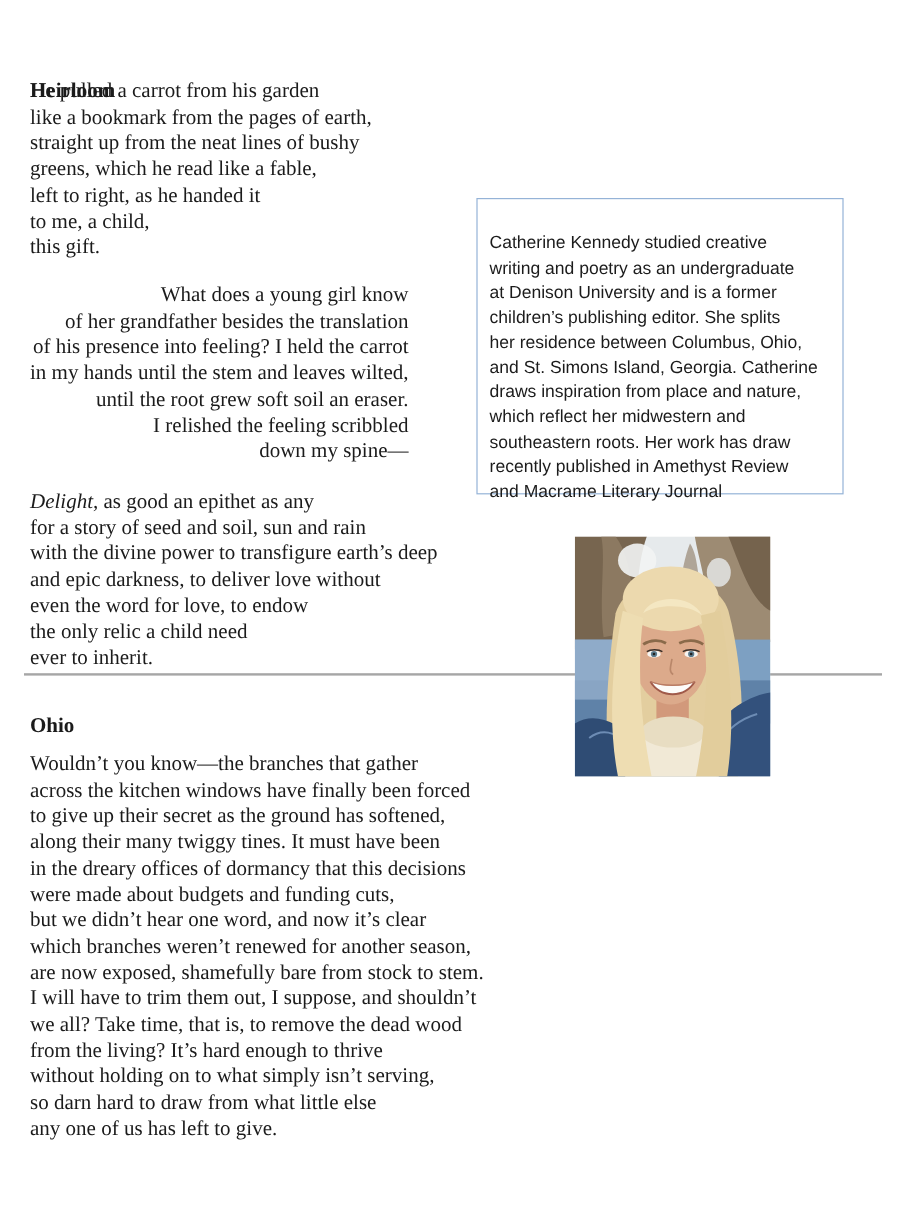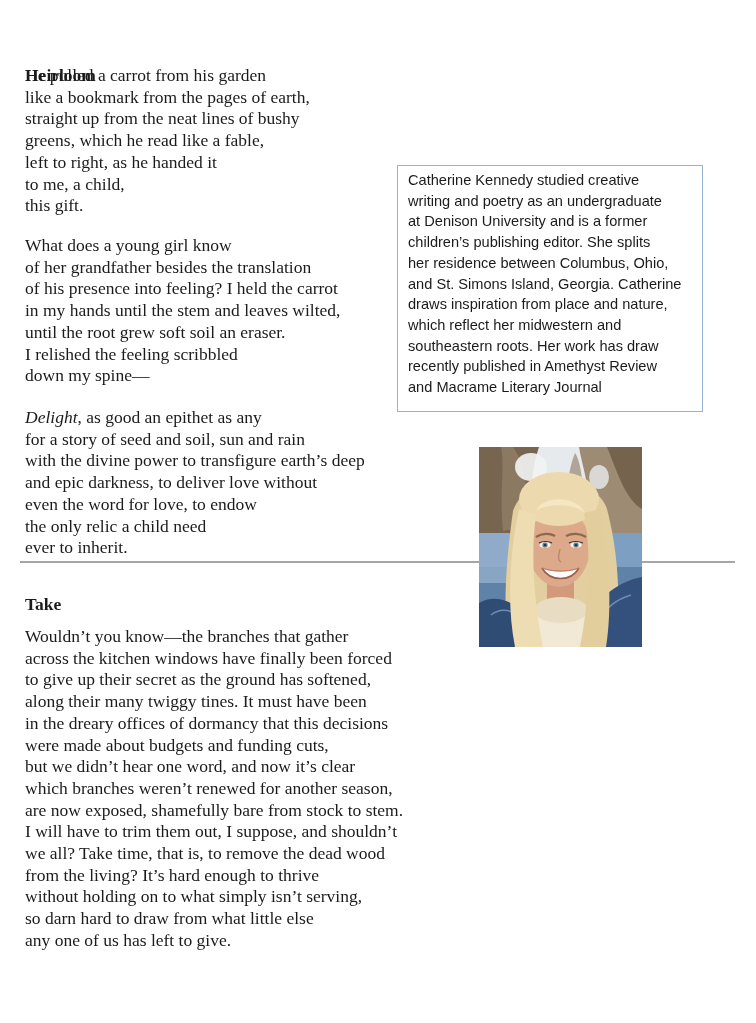--- a/index.html
+++ b/index.html
@@ -26,36 +26,36 @@
     position:absolute;left:20px;top:561px;
     width:715px;height:2px;
     background:var(--divider,#a6a6a6);
     z-index:1;
   }
   .bio-box{
     position:absolute;left:397px;top:165px;
     width:306px;height:247px;
     box-sizing:border-box;
     border:1px solid var(--bio-border,#95b3d7);
-    padding:4px 10px;
+    padding:27px 10px;
     font-family:"Liberation Sans", sans-serif;
     font-size:14.6px;line-height:20.7px;
     color:var(--text,#1b1b1b);
     background:#ffffff;
     white-space:nowrap;
   }
   .photo{
     position:absolute;left:479px;top:447px;
     width:163px;height:200px;
     z-index:2;
     line-height:0;
   }
   #title-heirloom{top:24px;margin-top:41px;}
   #stanza-h1{top:65px;}
-  #stanza-h2{top:235px;}
+  #stanza-h2{top:235px;text-align:right;}
   #stanza-h3{top:407px;}
   #title-cuts{top:582px;}
   #stanza-c1{top:626px;}
 </style>
 </head>
 <body>
 
 <div class="page">
 
   <h1 class="poem-title" id="title-heirloom">Heirloom</h1>
@@ -156,21 +156,21 @@
       <path d="M63,121 C71,135 92,135 100,121" stroke="#a05a4a" stroke-width="1.6" fill="none"></path>
       <path d="M63,121 C73,125 90,125 100,121" stroke="#b97c65" stroke-width="1.2" fill="none"></path>
 
       <ellipse cx="80" cy="52" rx="40" ry="27" fill="#ecd9ae"></ellipse>
       <path d="M40,62 C30,110 28,160 36,200 L64,200 C54,150 52,104 57,68 Z" fill="#eeddb2"></path>
       <path d="M121,62 C131,110 133,162 127,200 L101,200 C111,150 112,100 105,66 Z" fill="#e2cd9c"></path>
       <path d="M57,64 C64,48 98,48 106,66 C96,56 68,56 57,64 Z" fill="#f4e7c2"></path>
     </svg>
   </div>
 
-  <h1 class="poem-title" id="title-cuts">Take</h1>
+  <h1 class="poem-title" id="title-cuts">Ohio</h1>
 
   <div class="stanza" id="stanza-c1">
       <div class="line">Wouldn’t you know—the branches that gather</div>
       <div class="line">across the kitchen windows have finally been forced</div>
       <div class="line">to give up their secret as the ground has softened,</div>
       <div class="line">along their many twiggy tines. It must have been</div>
       <div class="line">in the dreary offices of dormancy that this decisions</div>
       <div class="line">were made about budgets and funding cuts,</div>
       <div class="line">but we didn’t hear one word, and now it’s clear</div>
       <div class="line">which branches weren’t renewed for another season,</div>

